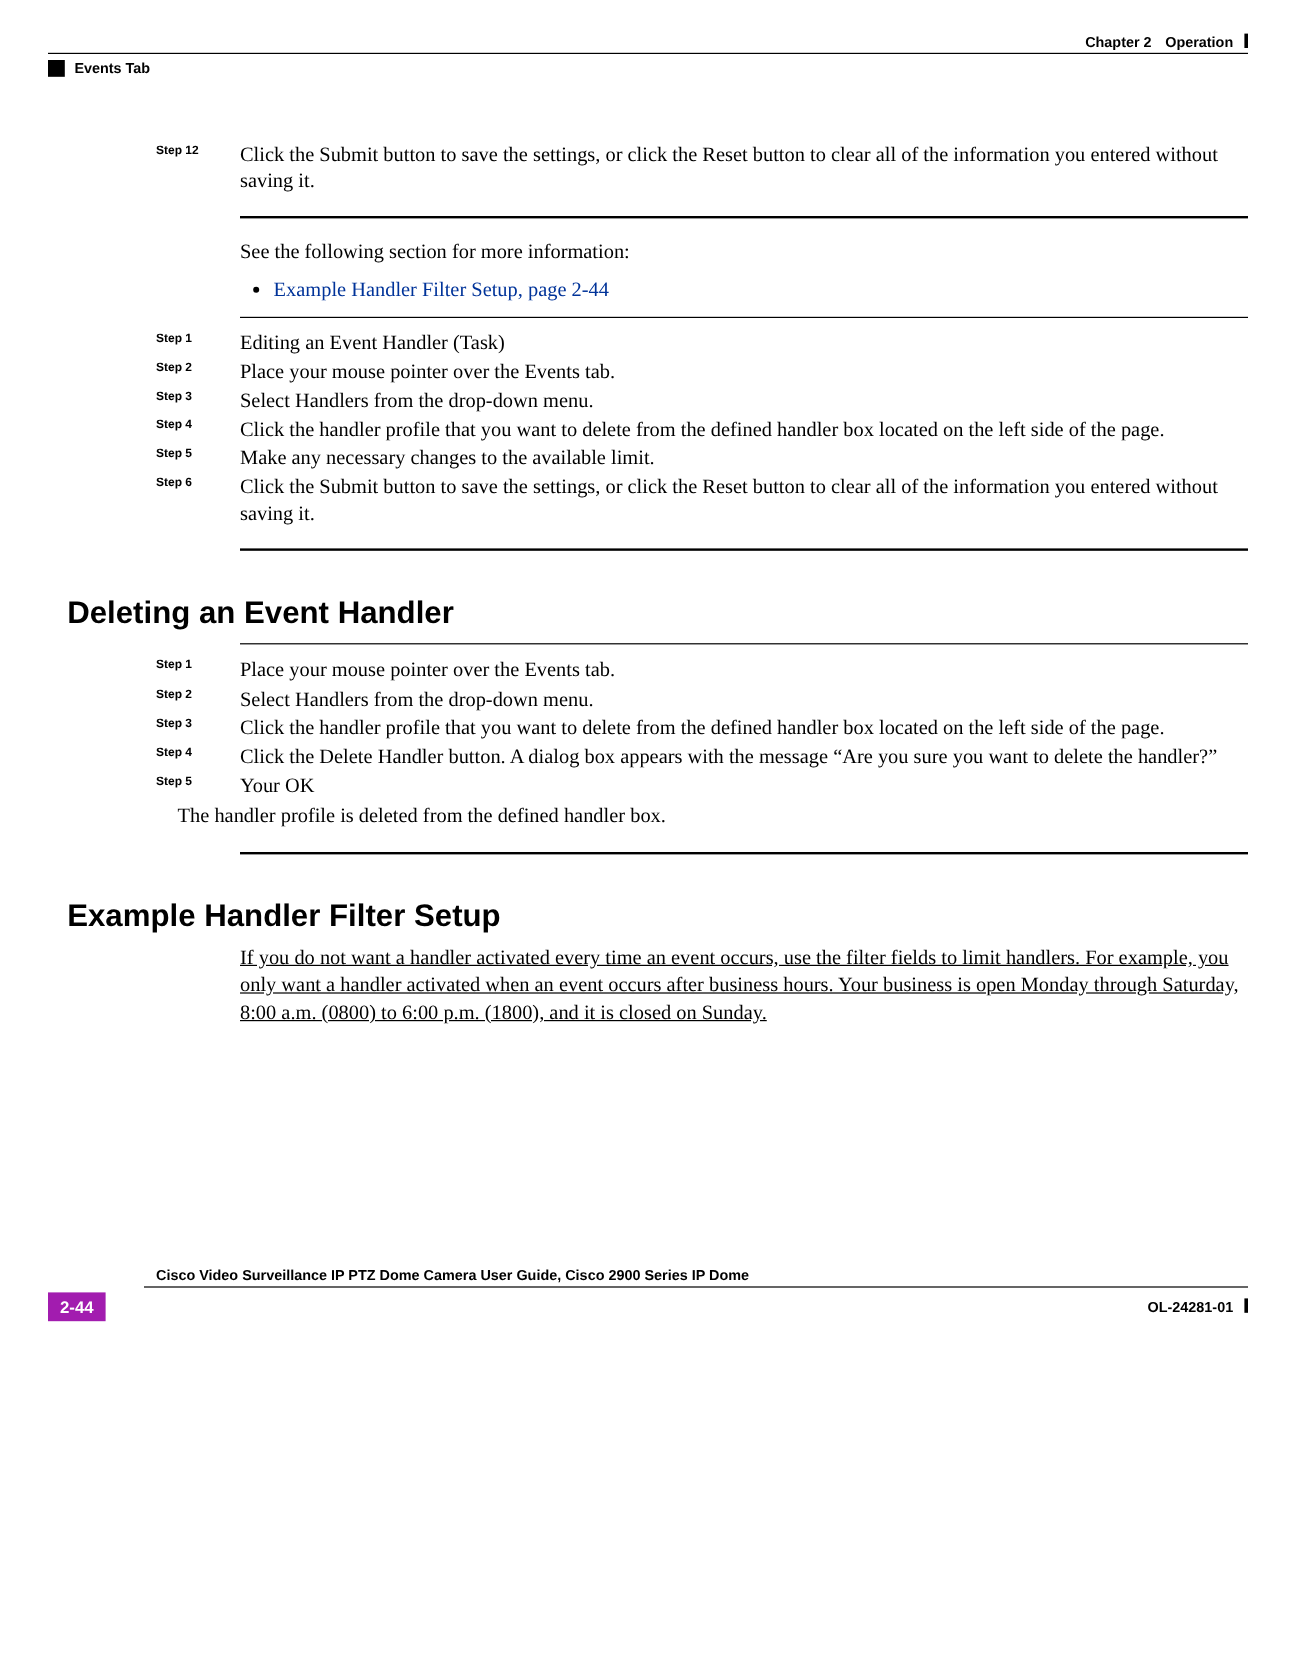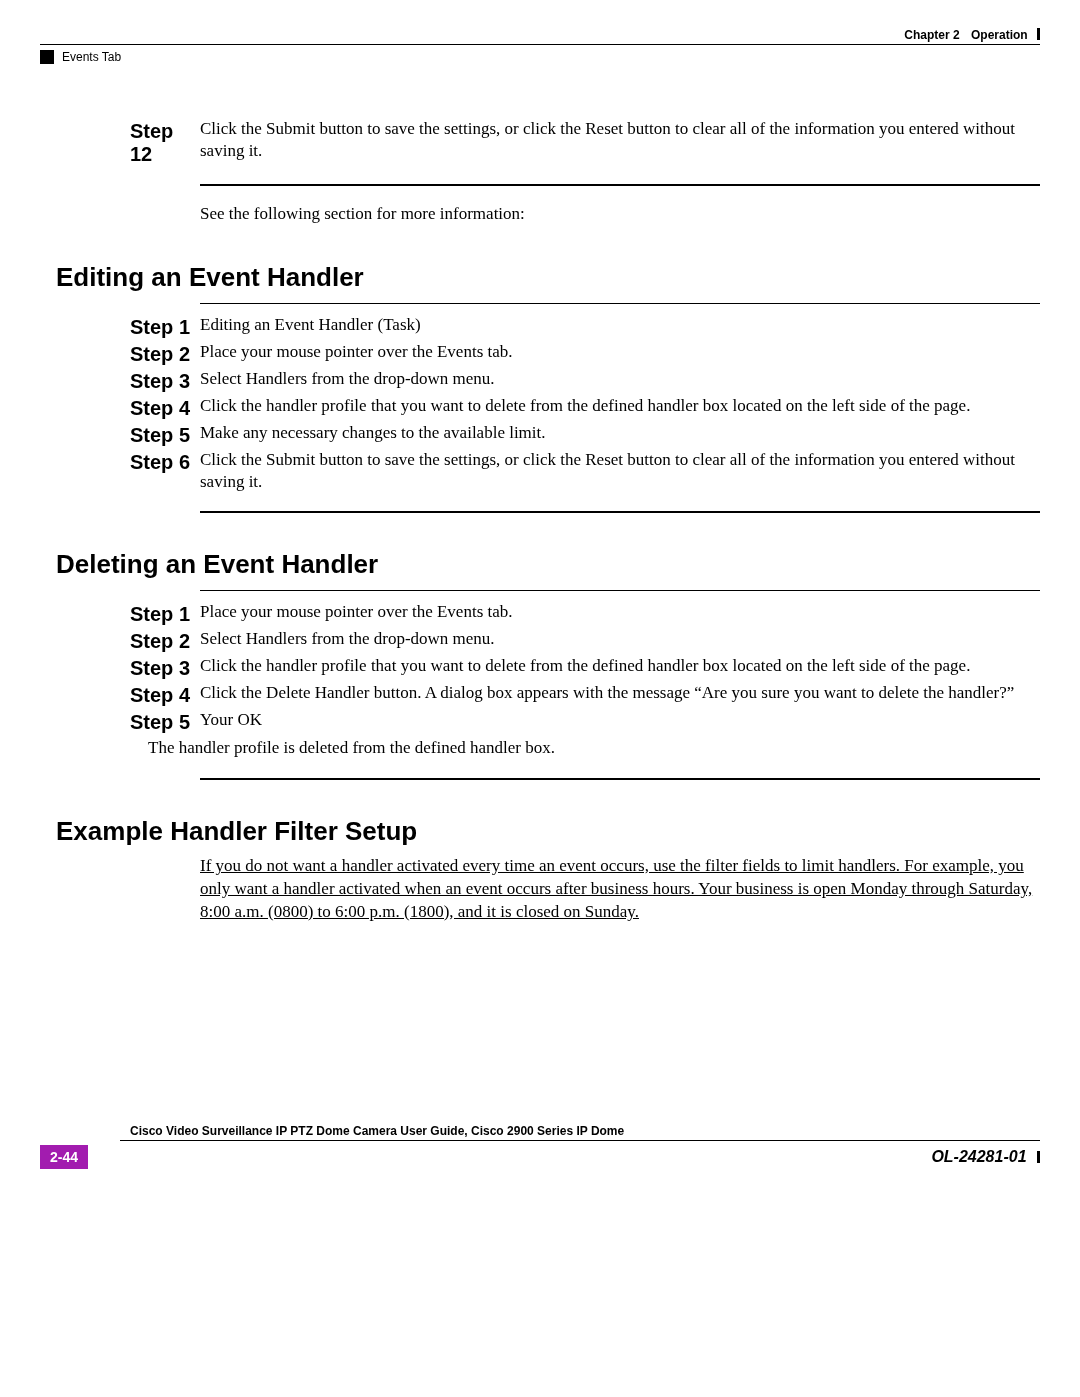--- a/index.html
+++ b/index.html
@@ -34,21 +34,21 @@
     height: 12px;
     background: #000;
     vertical-align: -1px;
     margin-left: 6px;
   }
   .header-left {
     position: absolute;
     left: 0;
     top: 22px;
     font-family: Arial, Helvetica, sans-serif;
-    font-weight: normal;
+    font-weight: bold;
     font-size: 12px;
     display: flex;
     align-items: center;
   }
   .black-square {
     display: inline-block;
     width: 14px;
     height: 14px;
     background: #000;
     margin-right: 8px;
@@ -67,21 +67,21 @@
     margin-left: 90px;
   }
   .step-row {
     display: flex;
     margin-bottom: 2px;
   }
   .step-label {
     flex: 0 0 70px;
     font-family: Arial, Helvetica, sans-serif;
     font-weight: bold;
-    font-size: 20px;
+    font-size: 10px;
     padding-top: 2px;
   }
   .step-text {
     flex: 1;
     font-size: 17px;
     line-height: 1.3;
   }
   .divider-thick {
     border: none;
     border-top: 2px solid #000;
@@ -149,22 +149,21 @@
     font-family: Arial, Helvetica, sans-serif;
     font-weight: bold;
     font-size: 14px;
     padding: 4px 10px;
     display: inline-block;
   }
   .footer-doc-id {
     margin-left: auto;
     font-family: Arial, Helvetica, sans-serif;
     font-weight: bold;
-    font-size: 16px;
-    font-style: italic;
+    font-size: 12px;
   }
   .footer-doc-id .bar {
     display: inline-block;
     width: 3px;
     height: 12px;
     background: #000;
     vertical-align: -1px;
     margin-left: 6px;
   }
   .extra-text {
@@ -194,22 +193,26 @@
     <div class="step-block">
       <div class="step-row">
         <div class="step-label">Step 12</div>
         <div class="step-text">Click the Submit button to save the settings, or click the Reset button to clear all of the information you entered without saving it.</div>
       </div>
     </div>
 
     <hr class="divider-thick">
 
     <div class="after-note">See the following section for more information:</div>
-
-    <h2 class="section-heading">Editing an Event Handler</h2>
+    <ul class="bullet-list after-note" style="margin-left:160px;">
+      <li>
+        <span class="link">Example Handler Filter Setup, page 2-44</span>
+      </li>
+    </ul>
+
     <hr class="divider-thin">
     <div class="step-block">
       <div class="step-row">
         <div class="step-label">Step 1</div>
         <div class="step-text">Editing an Event Handler (Task)</div>
       </div>
       <div class="step-row">
         <div class="step-label">Step 2</div>
         <div class="step-text">Place your mouse pointer over the Events tab.</div>
       </div>

